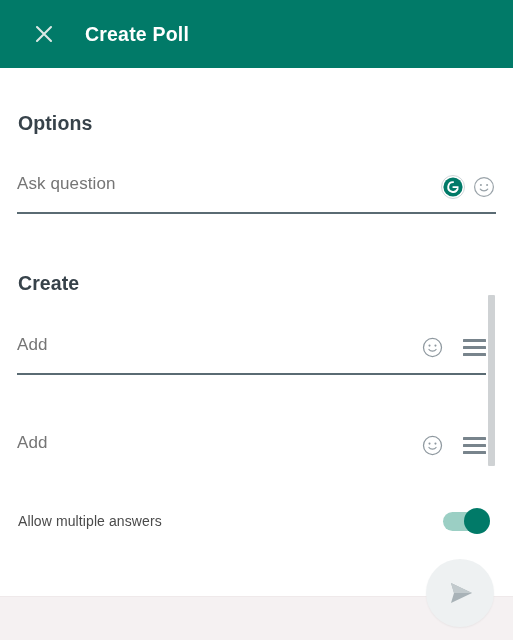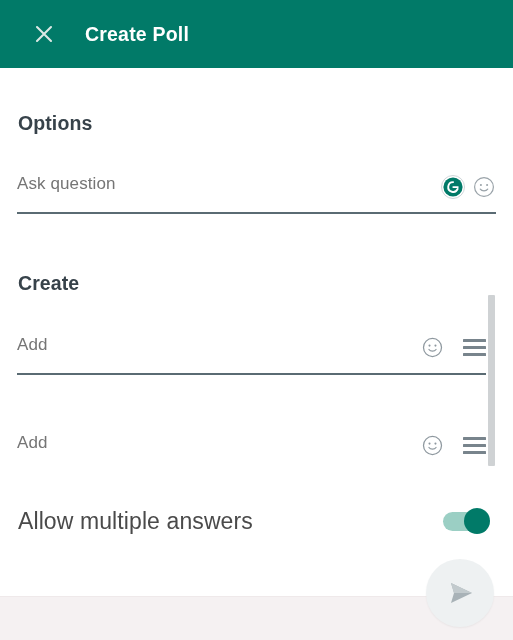--- a/index.html
+++ b/index.html
@@ -151,21 +151,21 @@
     left: 18px;
     top: 438px;
     width: 472px;
     height: 30px;
     display: flex;
     align-items: center;
     justify-content: space-between;
   }
   .toggle-label {
     color: #4a4a4a;
-    font-size: 23px;
+    font-size: 14px;
     letter-spacing: 0.1px;
     white-space: nowrap;
   }
   .toggle {
     position: relative;
     width: 47px;
     height: 26px;
     flex: none;
     cursor: pointer;
   }

